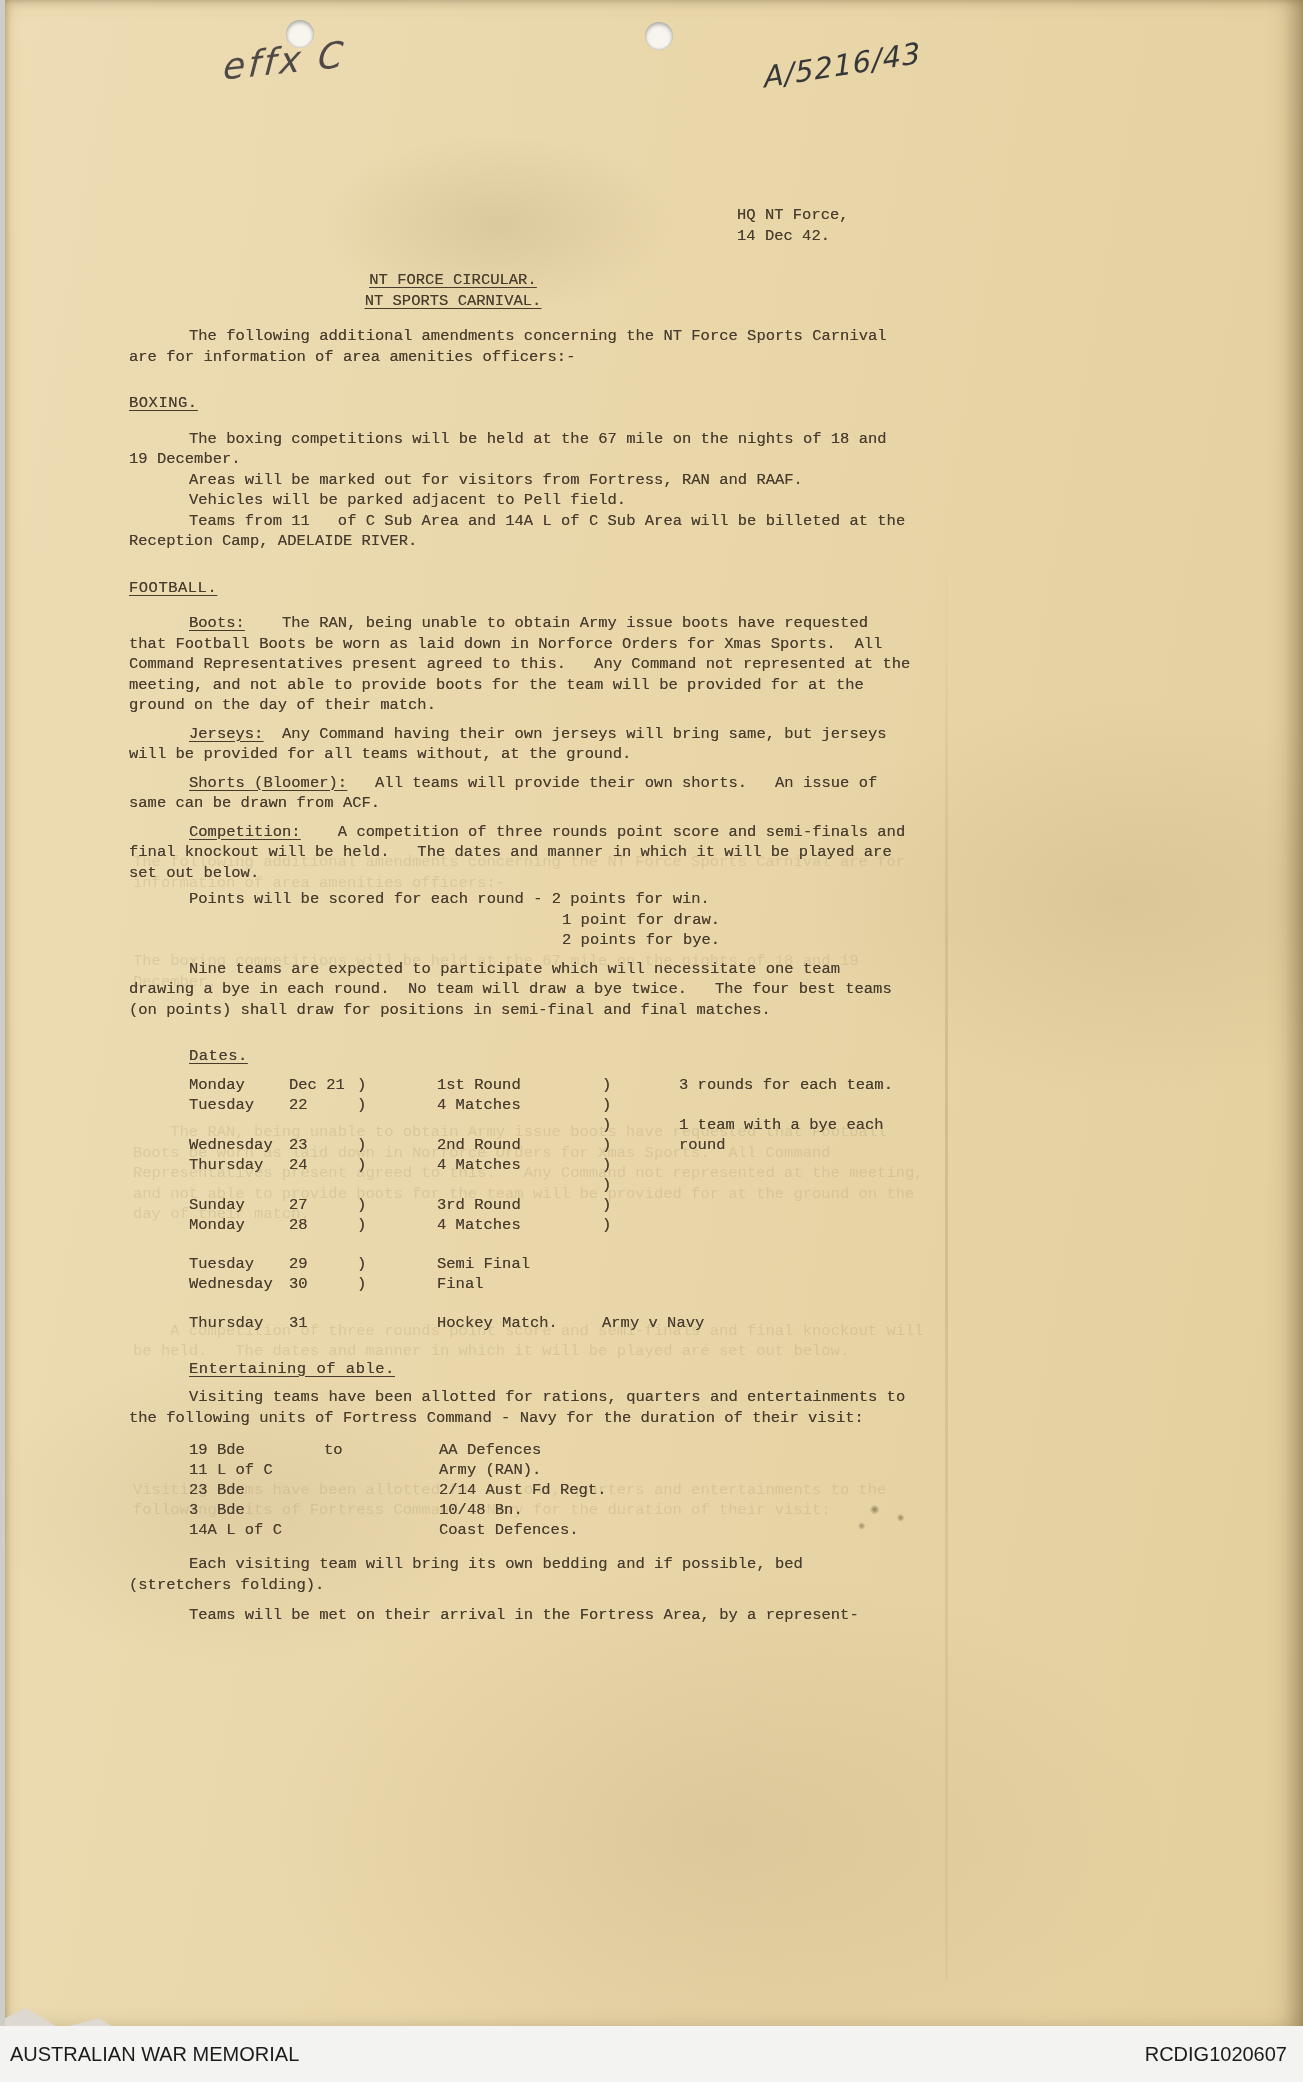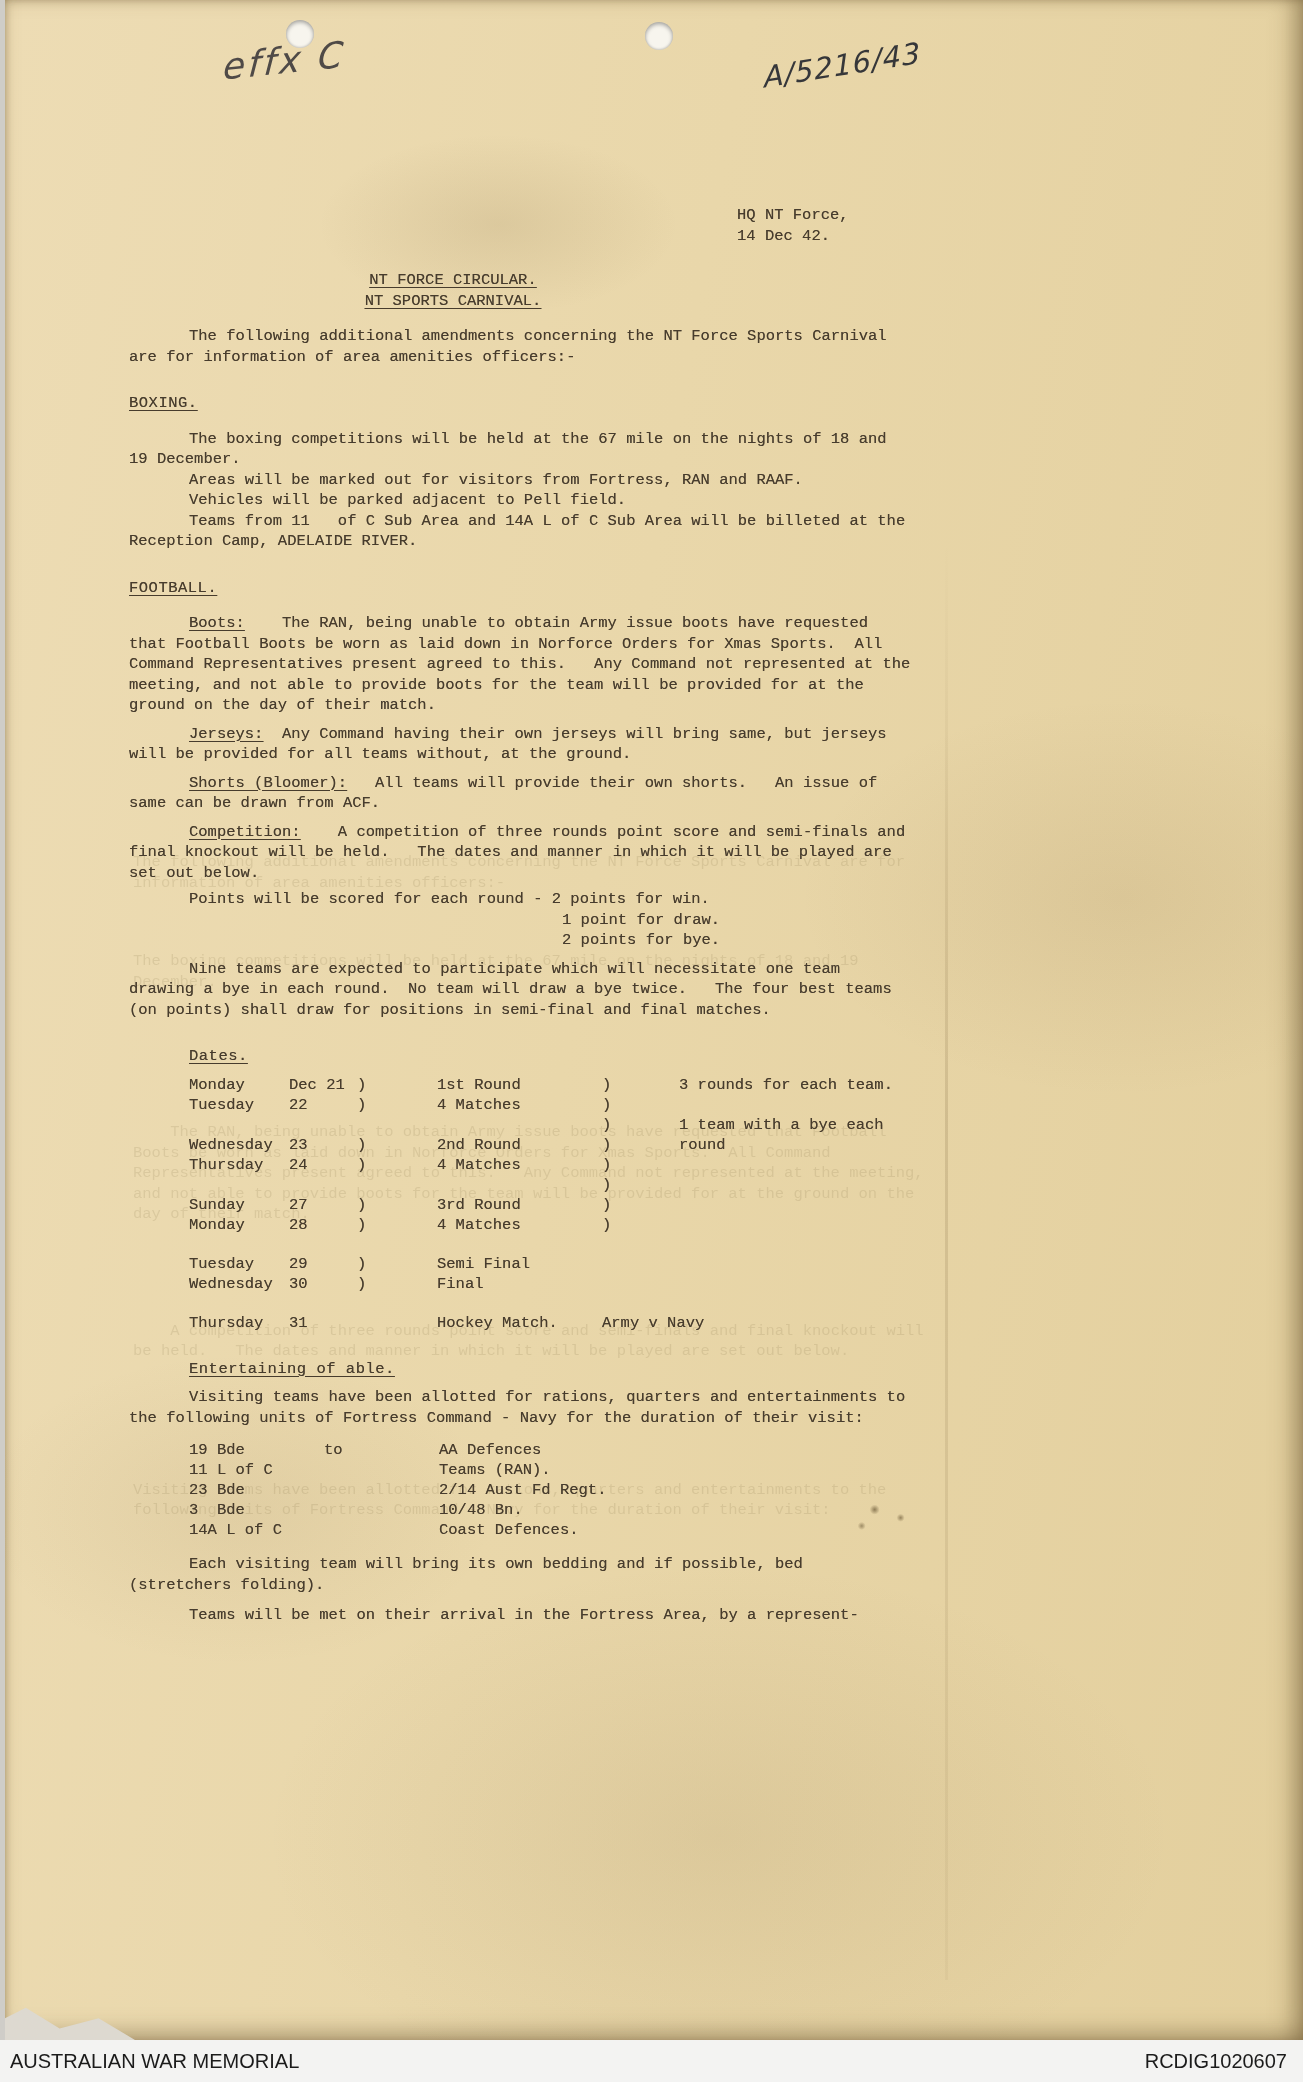--- a/index.html
+++ b/index.html
@@ -110,21 +110,21 @@
     filter: blur(.4px);
     pointer-events: none;
     white-space: pre-wrap;
   }
   .ghost .g2 { margin-top: 58px; }
   .ghost .g3 { margin-top: 130px; }
   .ghost .g4 { margin-top: 96px; }
   .ghost .g5 { margin-top: 118px; }
   
   .footer {
-    position: absolute; left: 0; right: 0; bottom: 0; height: 42px;
+    position: absolute; left: 0; right: 0; bottom: 0; height: 56px;
     background: #f3f3f2;
     display: flex; align-items: center; justify-content: space-between;
     padding: 0 16px 0 10px;
     font-family: "Liberation Sans", sans-serif;
     font-size: 20px; color: #1b1b1b;
   }
 </style>
 </head>
 <body>
 
@@ -274,21 +274,21 @@
 
     <div class="utable">
       <div class="urow">
           <span class="t">19 Bde</span>
           <span class="t">to</span>
           <span class="t">AA Defences</span>
         </div>
       <div class="urow">
           <span class="t">11 L of C</span>
           <span class="t"></span>
-          <span class="t">Teams (RAN).</span>
+          <span class="t">Army (RAN).</span>
         </div>
       <div class="urow">
           <span class="t">23 Bde</span>
           <span class="t"></span>
           <span class="t">2/14 Aust Fd Regt.</span>
         </div>
       <div class="urow">
           <span class="t">3  Bde</span>
           <span class="t"></span>
           <span class="t">10/48 Bn.</span>

